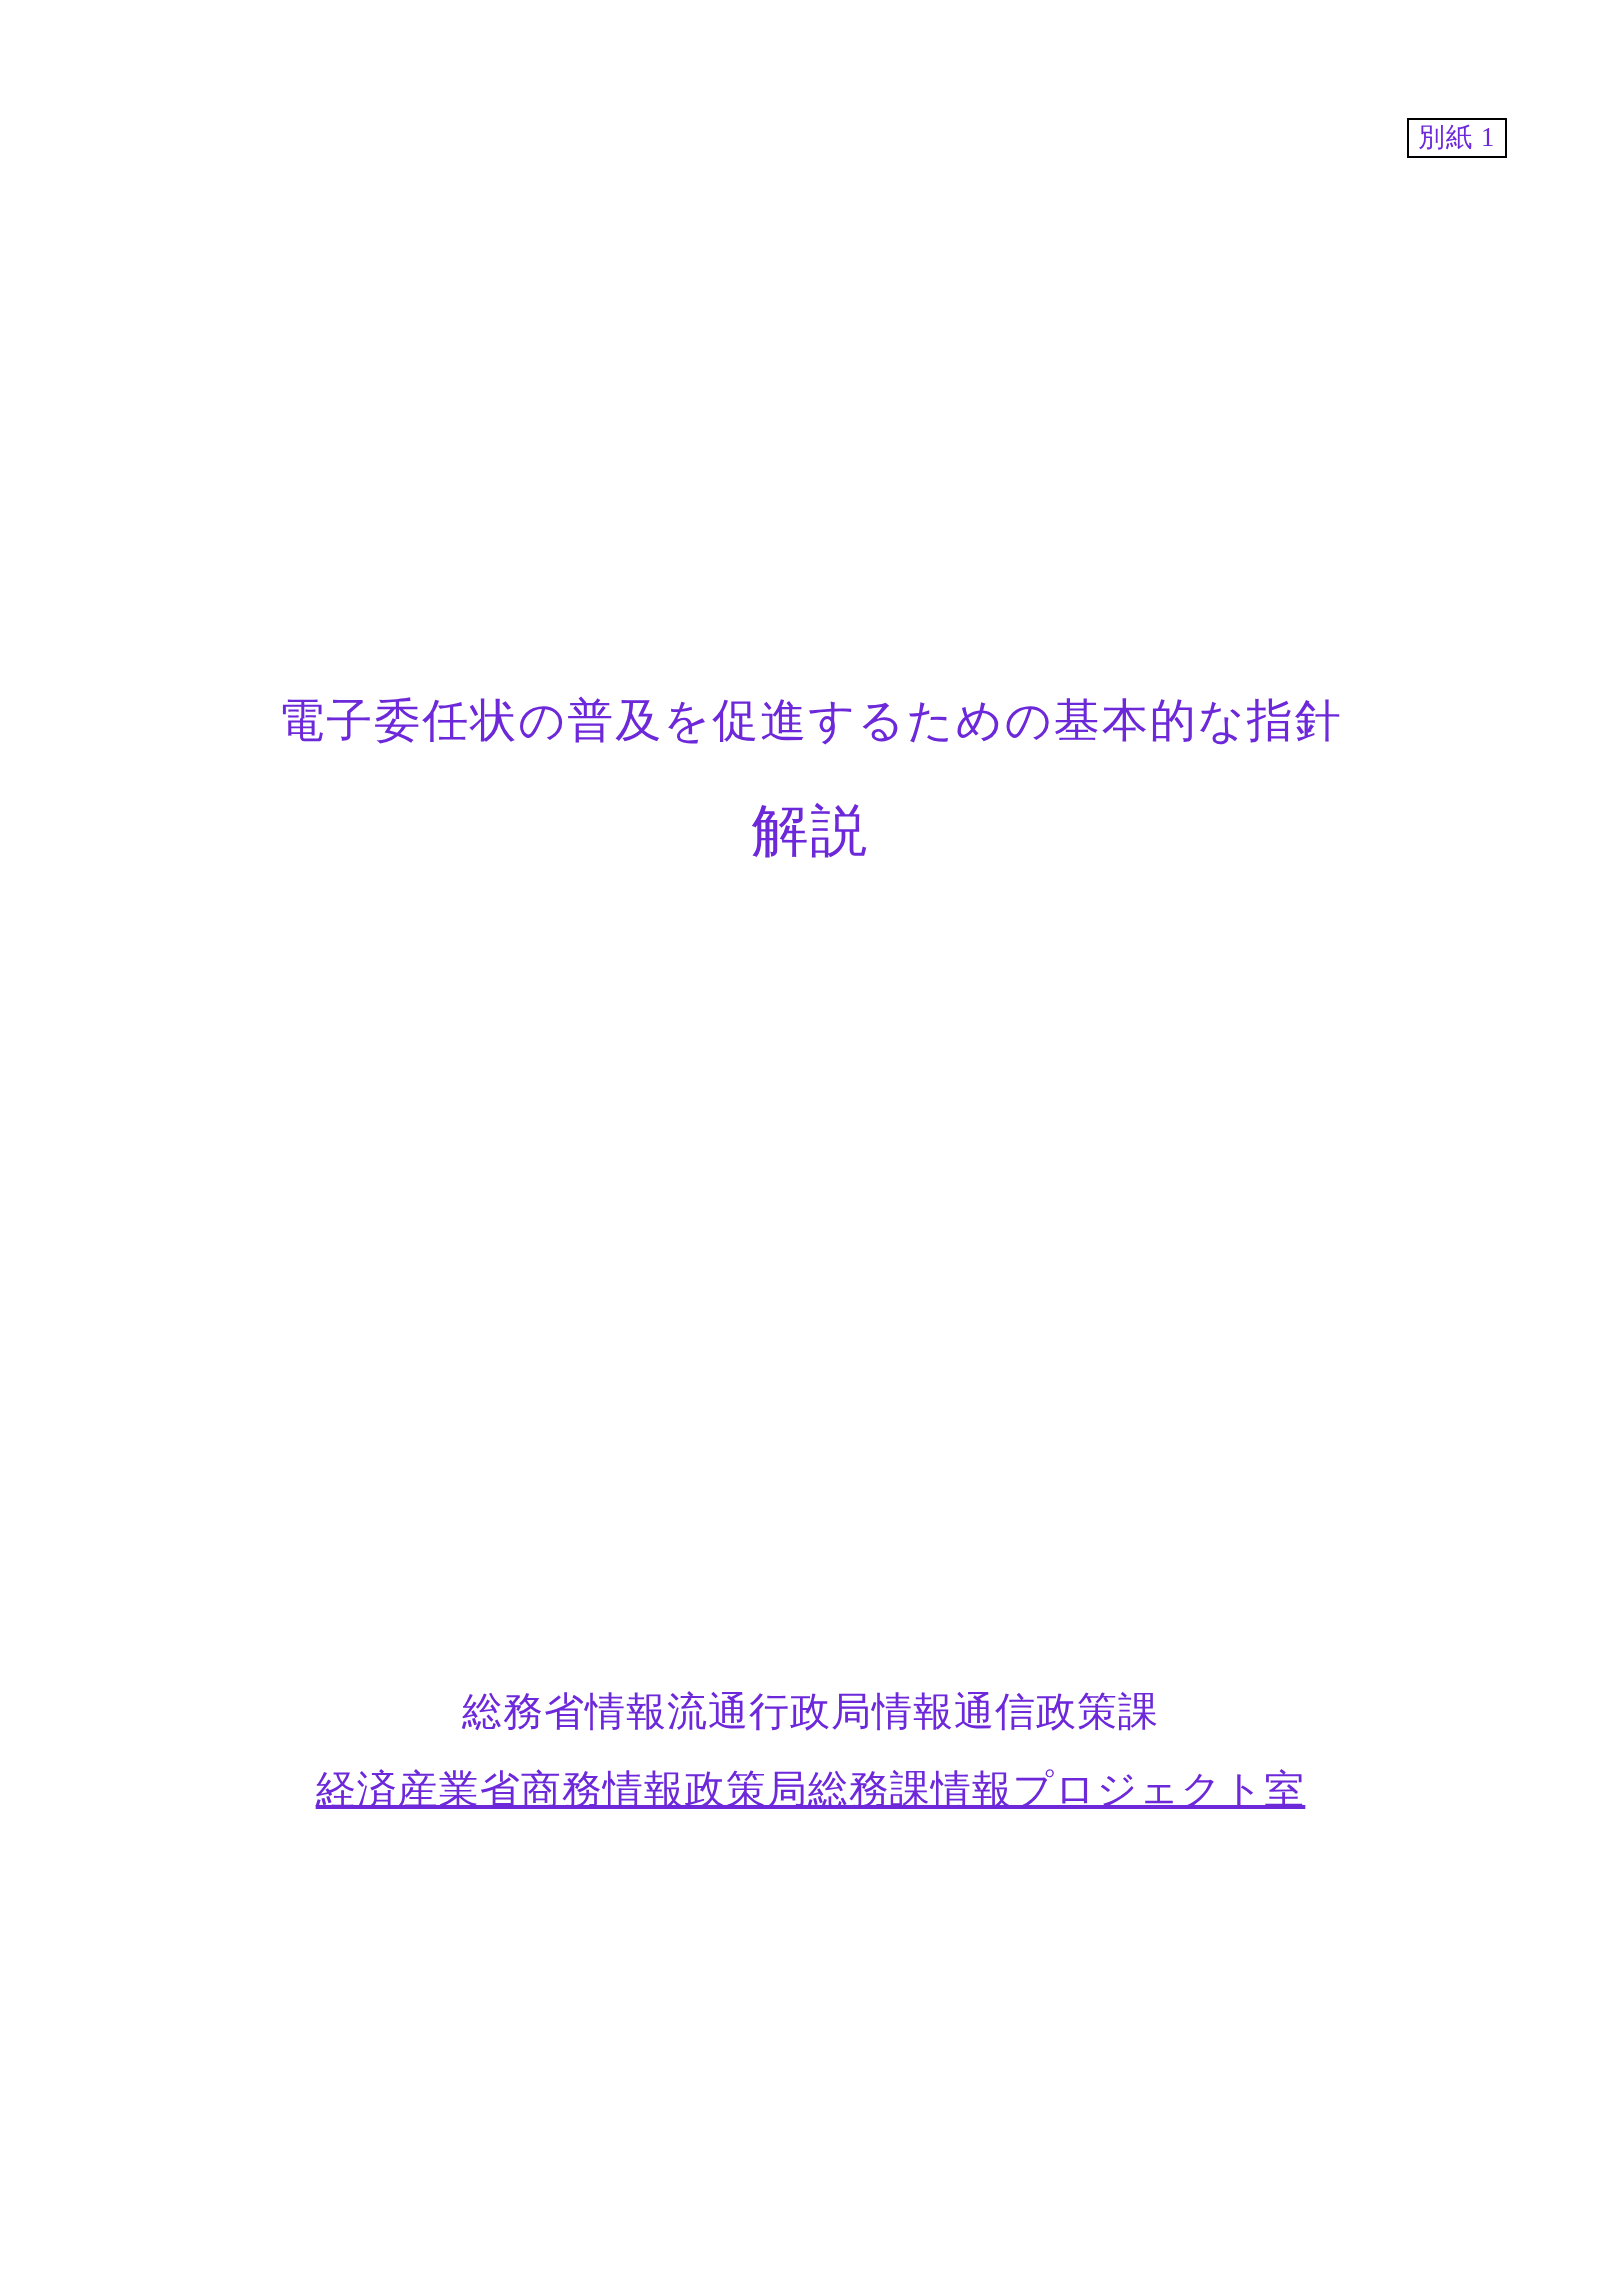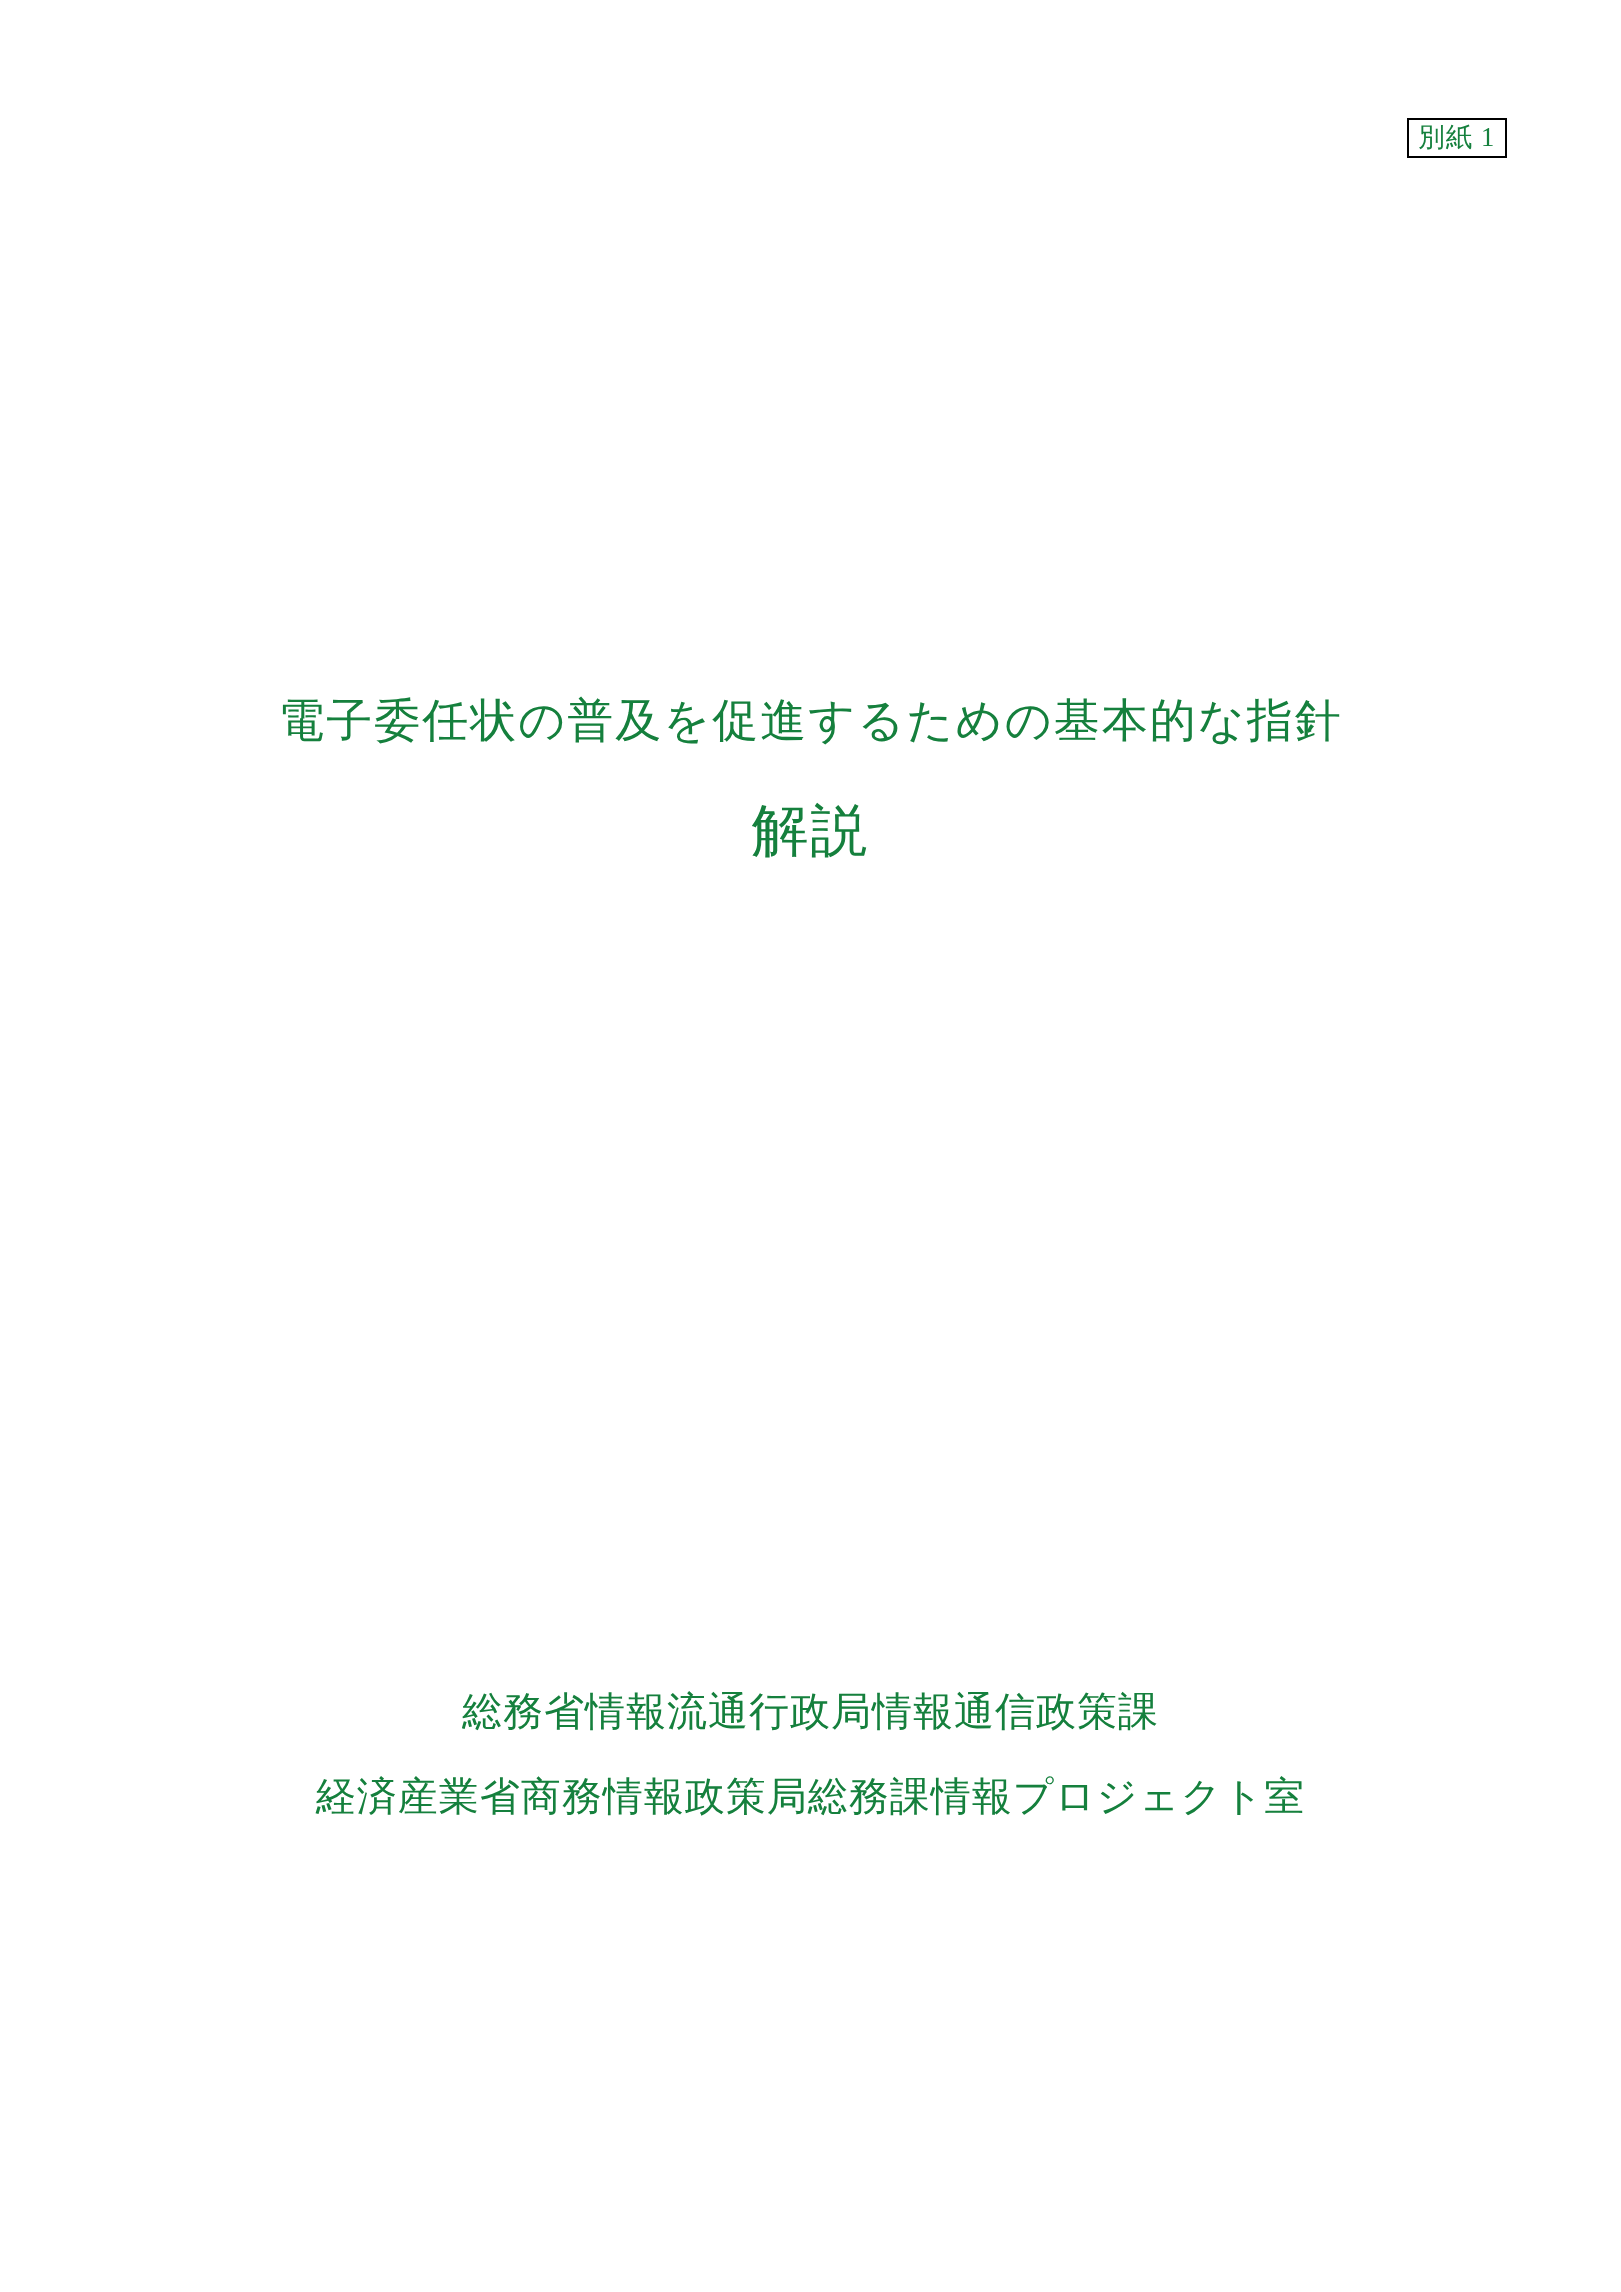--- a/index.html
+++ b/index.html
@@ -8,21 +8,21 @@
     background: #ffffff;
   }
   .page {
     position: relative;
     width: 1621px;
     height: 2293px;
     background: #ffffff;
     margin: 0 auto;
     overflow: hidden;
     font-family: "Liberation Serif", "DejaVu Serif", serif;
-    color: #15803d;
+    color: #6d28d9;
   }
 
   
   .corner-label {
     position: absolute;
     top: 118px;
     right: 114px;
     border: 2px solid #000;
     padding: 3.9px 9.8px 5.9px 9.8px;
     font-size: 26.5px;
@@ -62,21 +62,22 @@
     width: 100%;
     text-align: center;
   }
   .org-line {
     font-size: 40px;
     letter-spacing: 1px;
     line-height: 1.5;
     white-space: nowrap;
   }
   .org-line + .org-line {
-    margin-top: 25px;
+    margin-top: 18px;
+    text-decoration: underline;
   }
 </style>
 </head>
 <body>
 
 <div class="page">
 
   <div class="corner-label">別紙 1</div>
 
   <div class="title-block">

